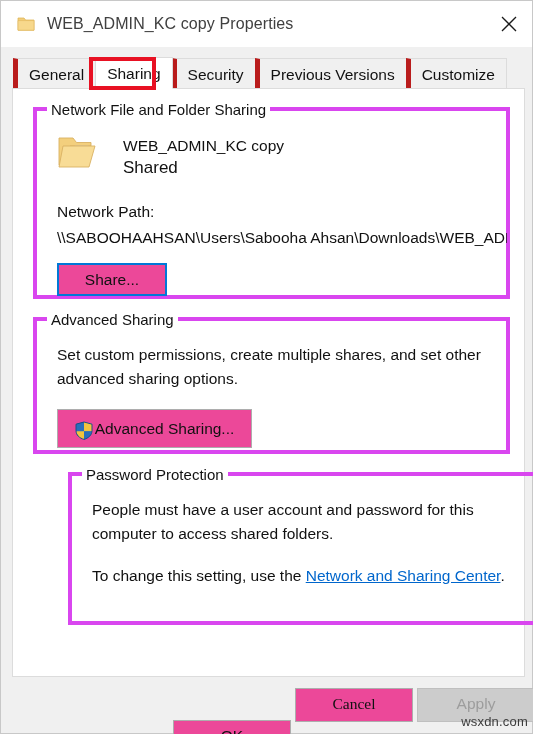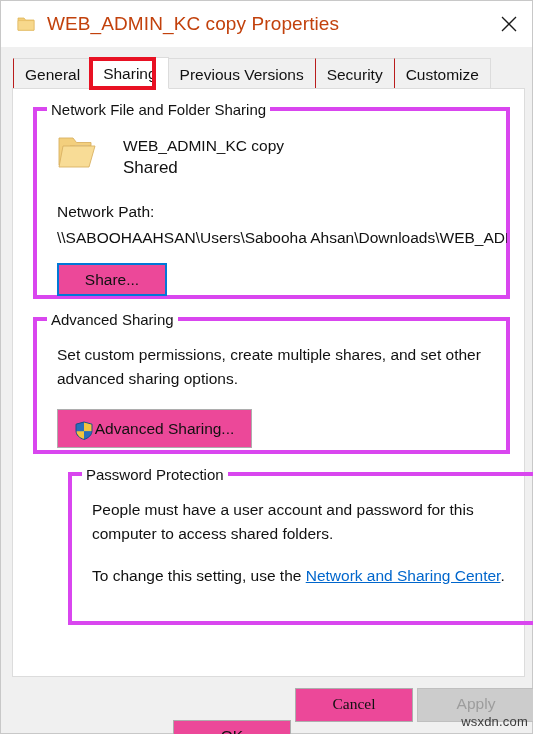--- a/index.html
+++ b/index.html
@@ -38,22 +38,22 @@
   }
   .title-folder-icon {
     width: 18px;
     height: 16px;
     margin-left: 16px;
     margin-right: 12px;
     flex: none;
     position: relative;
   }
   .title-text {
-    font-size: 19px;
-    color: #c2410c;
+    font-size: 16px;
+    color: #404040;
     letter-spacing: 0.1px;
     white-space: nowrap;
     text-align: center;
   }
   .close-btn {
     position: absolute;
     right: 0; top: 0;
     width: 46px;
     height: 46px;
     display: flex;
@@ -76,21 +76,21 @@
     box-sizing: border-box;
   }
   .tab {
     position: relative;
     height: 31px;
     line-height: 31px;
     padding: 0 11px;
     font-size: 15.5px;
     color: #111111;
     background: #f0f0f0;
-    border-left: 1px solid #b91c1c;
+    border-left: 5px solid #b91c1c;
     border-top: 1px solid #dcdcdc;
     border-right: 1px solid #dcdcdc;
     box-sizing: border-box;
     white-space: nowrap;
     cursor: default;
     margin-right: -1px;
   }
   .tab.selected {
     background: #ffffff;
     border-left: 1px solid #dcdcdc;
@@ -321,22 +321,22 @@
       <svg width="18" height="18" viewBox="0 0 18 18">
         <line x1="2" y1="2" x2="16" y2="16" stroke="#1a1a1a" stroke-width="1.3"></line>
         <line x1="16" y1="2" x2="2" y2="16" stroke="#1a1a1a" stroke-width="1.3"></line>
       </svg>
     </div>
   </div>
 
   <div class="tabstrip">
     <div class="tab">General</div>
     <div class="tab selected">Sharing</div>
+    <div class="tab">Security</div>
     <div class="tab">Previous Versions</div>
-    <div class="tab">Security</div>
     <div class="tab">Customize</div>
   </div>
   <div class="tab-highlight"></div>
 
   <div class="content">
 
     <div class="group" id="group-network">
       <div class="group-title">Network File and Folder Sharing</div>
 
       <div class="folder-row">

